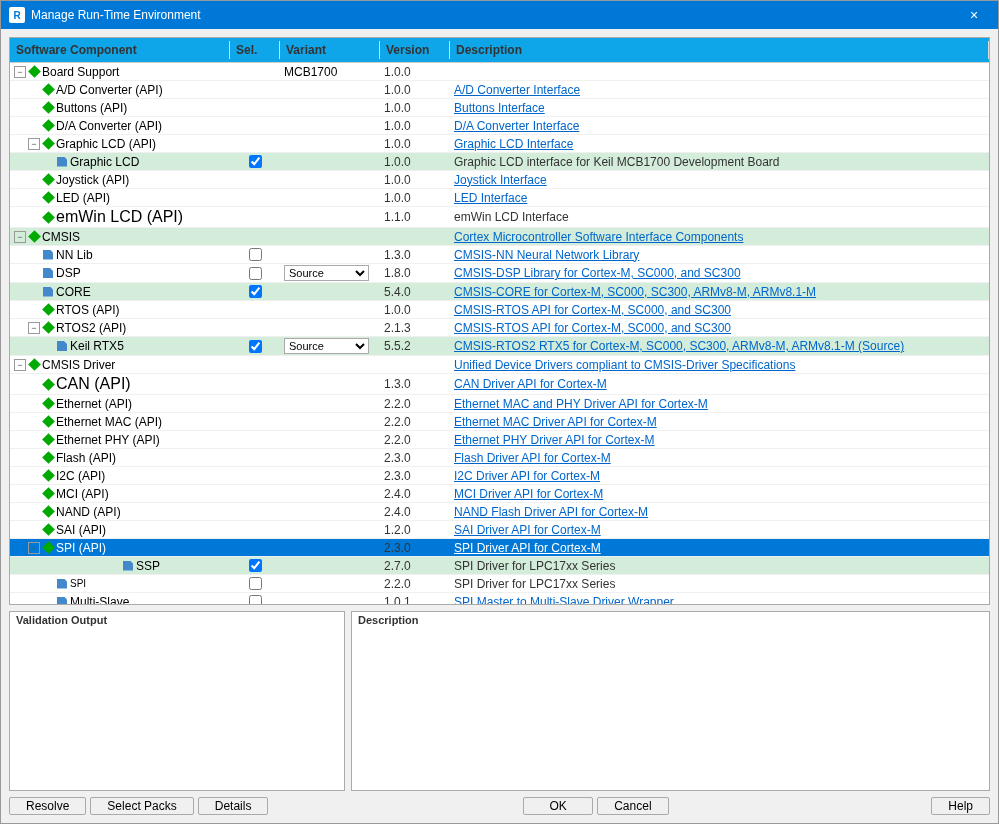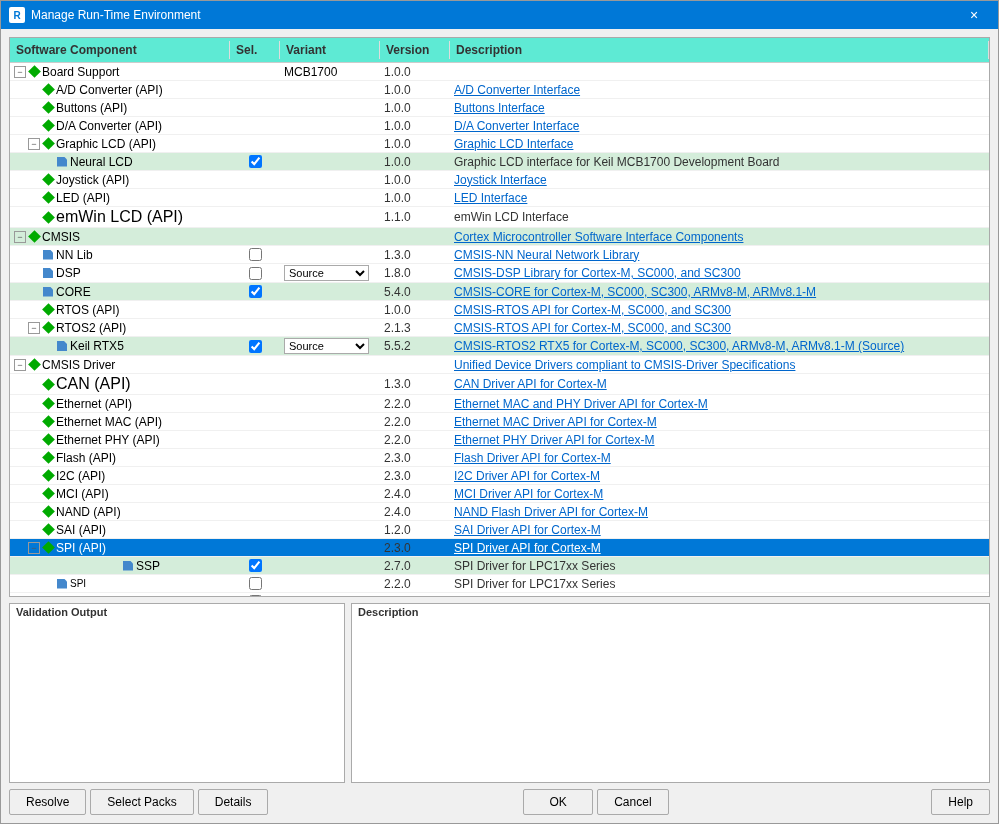--- a/index.html
+++ b/index.html
@@ -10,21 +10,21 @@
     .title-bar { background: #0078d7; color: white; padding: 6px 8px; display: flex; align-items: center; justify-content: space-between; height: 28px; flex-shrink: 0; }
     .title-bar-left { display: flex; align-items: center; gap: 6px; }
     .title-bar-icon { width: 16px; height: 16px; background: #fff; border-radius: 2px; display: flex; align-items: center; justify-content: center; color: #0078d7; font-size: 10px; font-weight: bold; }
     .title-bar-title { font-size: 12px; color: white; }
     .title-bar-close { width: 20px; height: 20px; background: transparent; border: none; color: white; cursor: pointer; font-size: 14px; display: flex; align-items: center; justify-content: center; }
     
     .main-content { flex: 1; display: flex; flex-direction: column; padding: 8px; overflow: hidden; }
     
     .tree-table { flex: 1; background: white; border: 1px solid #aaa; display: flex; flex-direction: column; overflow: hidden; min-height: 0; }
     
-    .table-header { display: grid; grid-template-columns: 220px 50px 100px 70px 1fr; background: #5eead4; border-bottom: 1px solid #ccc; padding: 3px 0; flex-shrink: 0; }
+    .table-header { display: grid; grid-template-columns: 220px 50px 100px 70px 1fr; background: #0ea5e9; border-bottom: 1px solid #ccc; padding: 3px 0; flex-shrink: 0; }
     .table-header-cell { padding: 2px 6px; font-weight: 600; color: #333; border-right: 1px solid #ddd; }
     
     .table-body { flex: 1; overflow-y: auto; overflow-x: auto; }
     
     .tree-row { display: grid; grid-template-columns: 220px 50px 100px 70px 1fr; border-bottom: 1px solid #f0f0f0; min-height: 18px; align-items: center; cursor: default; }
     .tree-row.selected { background: #0078d7; color: white; }
     .tree-row.selected .link-text { color: white; }
     
     .cell { padding: 1px 4px; display: flex; align-items: center; overflow: hidden; white-space: nowrap; }
     .cell.name-cell { gap: 2px; }
@@ -56,21 +56,21 @@
     .panel-right { flex: 1; }
     
     .panel-label { padding: 2px 6px; font-weight: 600; color: #333; font-size: 11px; }
     .panel-content { flex: 1; padding: 4px; }
     
     .button-bar { display: flex; align-items: center; justify-content: space-between; margin-top: 6px; flex-shrink: 0; }
     .btn-group-left { display: flex; gap: 4px; }
     .btn-group-right { display: flex; gap: 4px; padding-left: 8px; }
     .btn-group-center { display: flex; gap: 4px; }
     
-    button { height: 26px; padding: 0 16px; border: 1px solid #aaa; background: #f0f0f0; cursor: pointer; font-size: 12px; border-radius: 2px; }
+    button { height: 18px; padding: 0 16px; border: 1px solid #aaa; background: #f0f0f0; cursor: pointer; font-size: 12px; border-radius: 2px; }
     
     .version-cell { color: #333; }
     .desc-text { color: #333; }
   </style>
 </head>
 <body>
 
 <div class="window">
 
   <div class="title-bar">
@@ -168,21 +168,21 @@
             <div class="cell">
               <span class="link-text">Graphic LCD Interface</span>
             </div>
           </div>
           <div class="tree-row green-bg">
             <div class="cell name-cell" style="padding-left: 32px;">
               <span class="expand-icon leaf"></span>
               <span class="diamond-icon">
                 <span class="blue-doc"></span>
               </span>
-              <span style="font-size: 12px;">Neural LCD</span>
+              <span style="font-size: 12px;">Graphic LCD</span>
             </div>
             <div class="cell checkbox-cell" style="background: rgb(212, 237, 218);">
               <input type="checkbox" checked="" style="">
             </div>
             <div class="cell variant-cell" style="background: rgb(212, 237, 218);"></div>
             <div class="cell version-cell">1.0.0</div>
             <div class="cell">
               <span class="desc-text">Graphic LCD interface for Keil MCB1700 Development Board</span>
             </div>
           </div>

